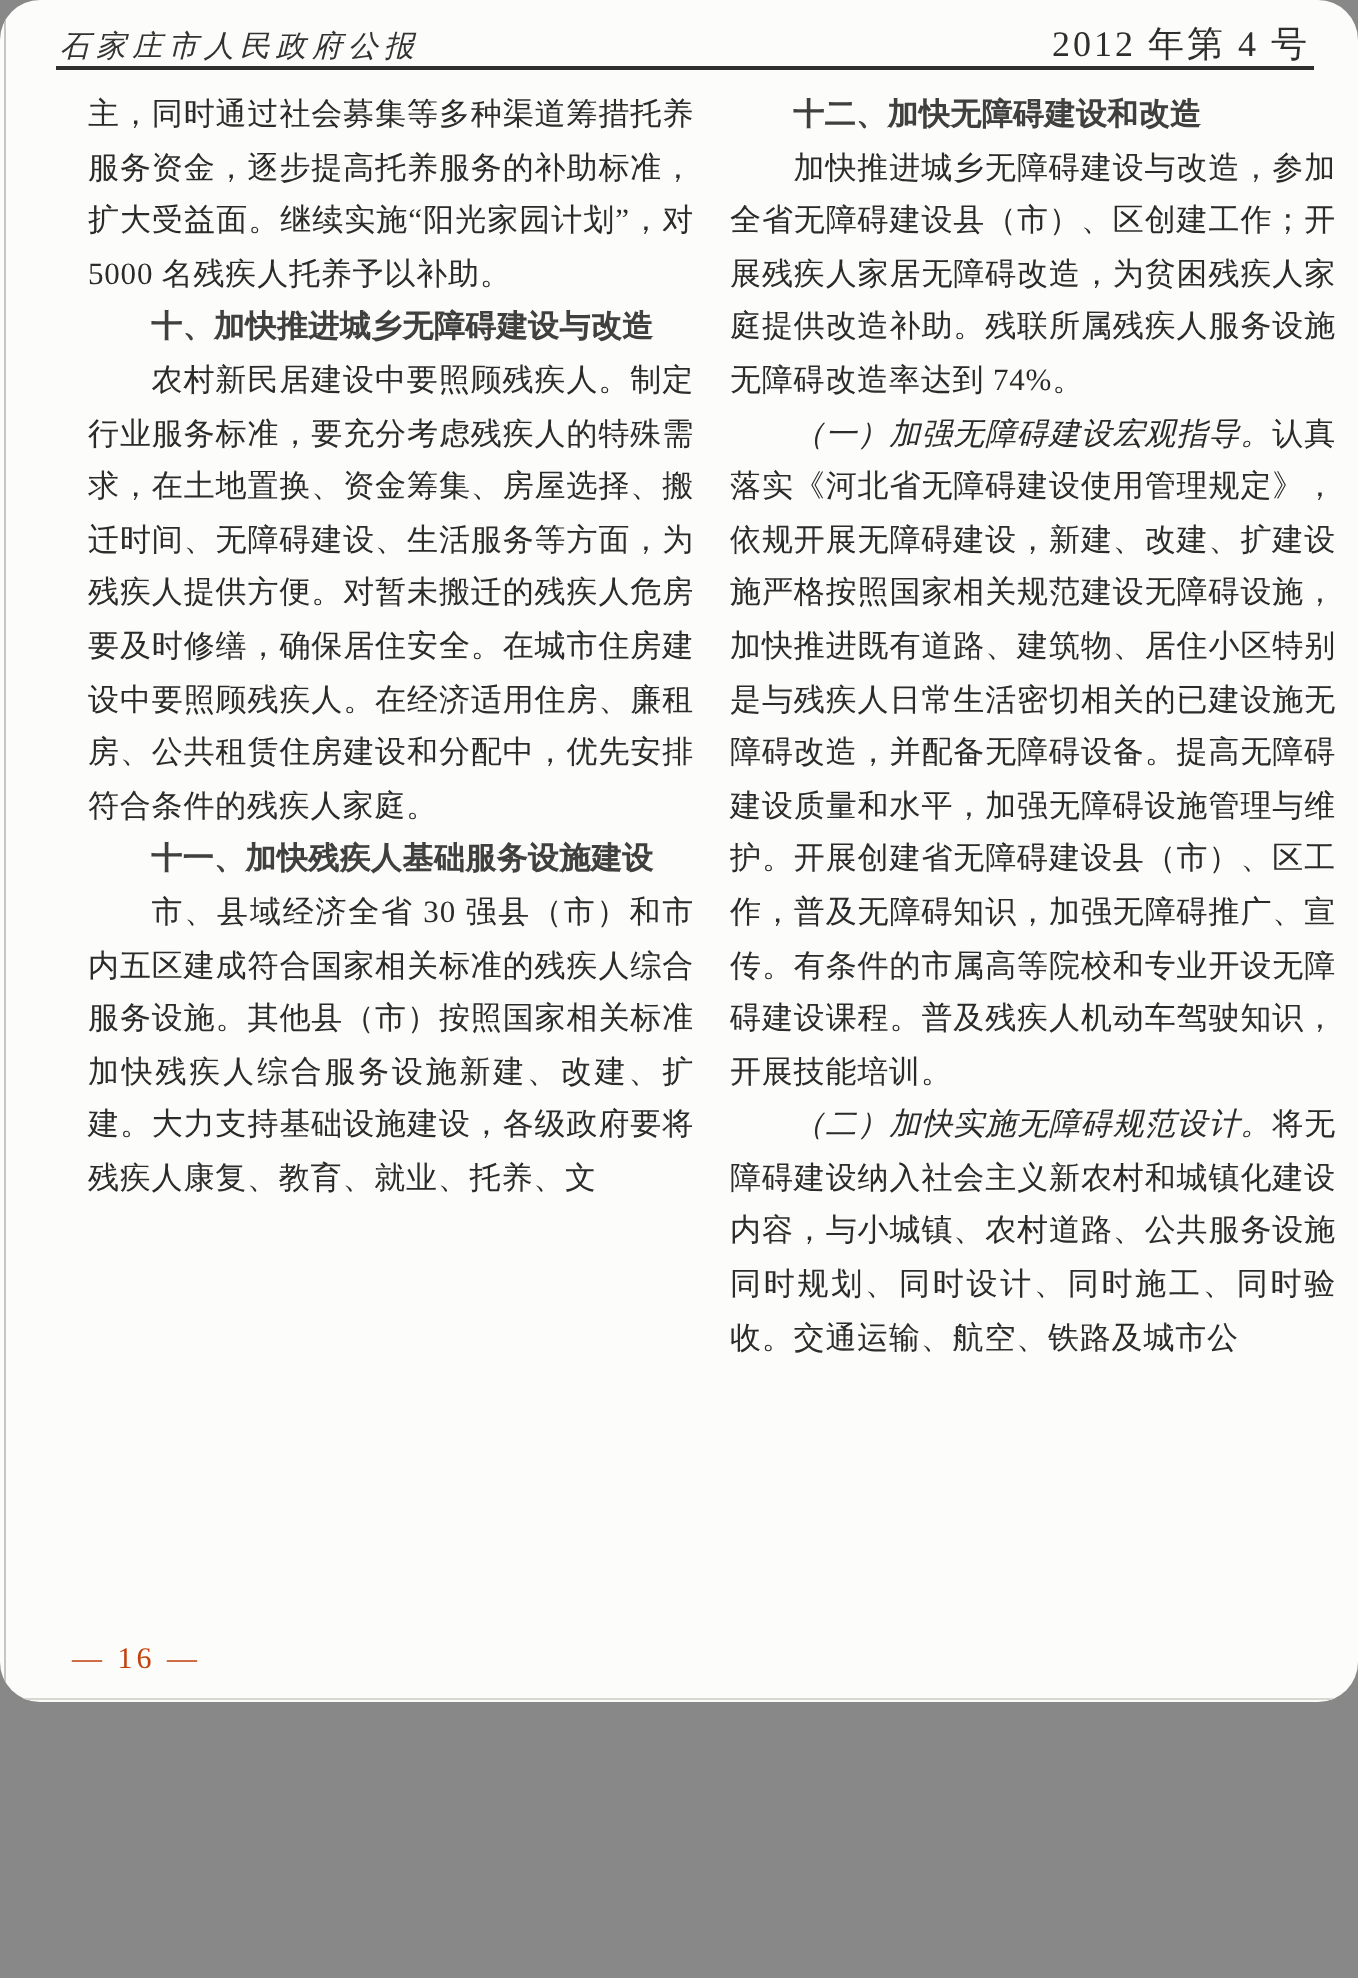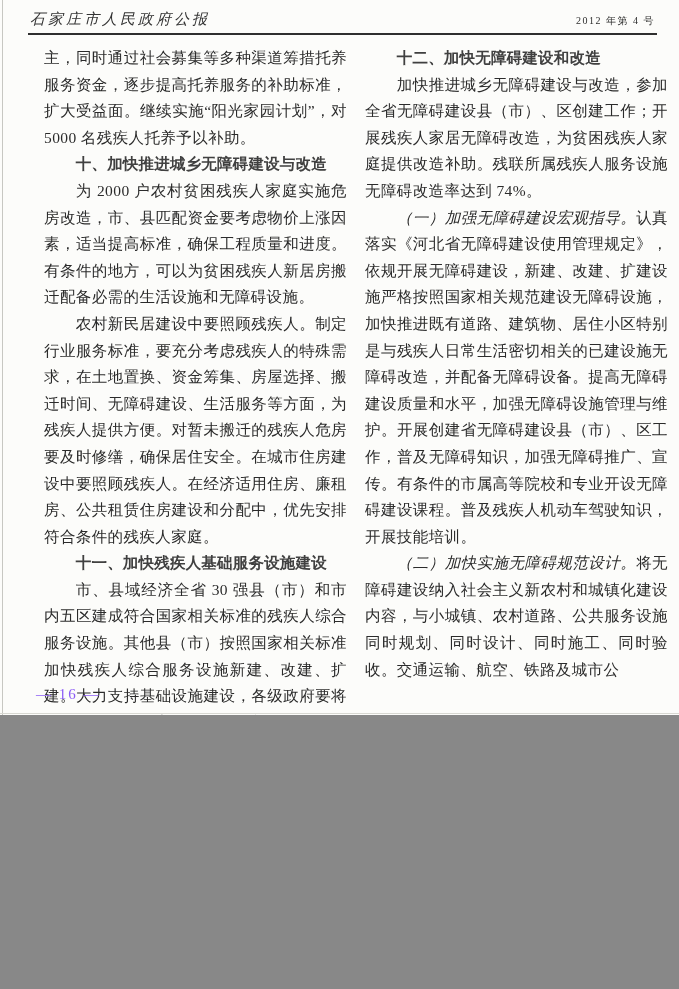--- a/index.html
+++ b/index.html
@@ -1,38 +1,39 @@
 <!DOCTYPE html>
 <html><head>
 <meta charset="utf-8">
 <style>
   html, body { margin: 0; padding: 0; background: #888; }
   .page {
     position: relative;
     width: 679px;
-    height: 715px;
+    height: 851px;
     margin: 0 auto;
     background: #fcfcfa;
     overflow: hidden;
     font-family: "Liberation Serif", "DejaVu Serif", serif;
     color: #2b2b2b;
+    border-radius: 20px;
   }
   
   .edge-left  { position: absolute; left: 2px; top: 0; width: 1px; height: 100%; background: #c7c7c2; }
   .edge-bottom{ position: absolute; left: 0; bottom: 1px; width: 100%; height: 1px; background: #d8d8d2; }
 
   .header {
     position: absolute; left: 30px; right: 24px; top: 10px;
     display: flex; justify-content: space-between; align-items: baseline;
   }
   .gazette-title {
     font-size: 15px; font-style: italic; letter-spacing: 3px; color: #333;
   }
   .issue-number {
-    font-size: 10px; letter-spacing: 1.5px; color: #2e2e2e;
+    font-size: 18px; letter-spacing: 1.5px; color: #2e2e2e;
   }
   .header-rule {
     position: absolute; left: 28px; right: 22px; top: 33px;
     border-top: 2px solid #2f2f2f;
   }
 
   .doc-body {
     position: absolute; left: 44px; top: 45px; width: 625px;
     display: flex; gap: 18px;
   }
@@ -50,42 +51,41 @@
     text-indent: 2.05em;
     font-family: "Liberation Sans", "DejaVu Sans", sans-serif;
     font-weight: bold;
     letter-spacing: 0.2px;
     color: #404040;
   }
   .kai-lead { font-style: italic; }
 
   .footer {
     position: absolute; left: 36px; bottom: 12px;
-    font-size: 15px; letter-spacing: 2px; color: #8b5cf6;
+    font-size: 15px; letter-spacing: 2px; color: #c2410c;
   }
 </style>
 </head>
 <body>
 
 <div class="page">
   <div class="edge-left"></div>
   <div class="edge-bottom"></div>
 
   <div class="header">
     <span class="gazette-title">石家庄市人民政府公报</span>
     <span class="issue-number">2012 年第 4 号</span>
   </div>
   <div class="header-rule"></div>
 
   <div class="doc-body">
 
     <div class="col">
       <p class="cont">主，同时通过社会募集等多种渠道筹措托养服务资金，逐步提高托养服务的补助标准，扩大受益面。继续实施“阳光家园计划”，对 5000 名残疾人托养予以补助。</p>
       <p class="heading">十、加快推进城乡无障碍建设与改造</p>
-      <p class="para">为 2000 户农村贫困残疾人家庭实施危房改造，市、县匹配资金要考虑物价上涨因素，适当提高标准，确保工程质量和进度。有条件的地方，可以为贫困残疾人新居房搬迁配备必需的生活设施和无障碍设施。</p>
       <p class="para">农村新民居建设中要照顾残疾人。制定行业服务标准，要充分考虑残疾人的特殊需求，在土地置换、资金筹集、房屋选择、搬迁时间、无障碍建设、生活服务等方面，为残疾人提供方便。对暂未搬迁的残疾人危房要及时修缮，确保居住安全。在城市住房建设中要照顾残疾人。在经济适用住房、廉租房、公共租赁住房建设和分配中，优先安排符合条件的残疾人家庭。</p>
       <p class="heading">十一、加快残疾人基础服务设施建设</p>
       <p class="para">市、县域经济全省 30 强县（市）和市内五区建成符合国家相关标准的残疾人综合服务设施。其他县（市）按照国家相关标准加快残疾人综合服务设施新建、改建、扩建。大力支持基础设施建设，各级政府要将残疾人康复、教育、就业、托养、文</p>
     </div>
 
     <div class="col">
       <p class="heading">十二、加快无障碍建设和改造</p>
       <p class="para">加快推进城乡无障碍建设与改造，参加全省无障碍建设县（市）、区创建工作；开展残疾人家居无障碍改造，为贫困残疾人家庭提供改造补助。残联所属残疾人服务设施无障碍改造率达到 74%。</p>
       <p class="para"><span class="kai-lead">（一）加强无障碍建设宏观指导。</span><span>认真落实《河北省无障碍建设使用管理规定》，依规开展无障碍建设，新建、改建、扩建设施严格按照国家相关规范建设无障碍设施，加快推进既有道路、建筑物、居住小区特别是与残疾人日常生活密切相关的已建设施无障碍改造，并配备无障碍设备。提高无障碍建设质量和水平，加强无障碍设施管理与维护。开展创建省无障碍建设县（市）、区工作，普及无障碍知识，加强无障碍推广、宣传。有条件的市属高等院校和专业开设无障碍建设课程。普及残疾人机动车驾驶知识，开展技能培训。</span></p>
       <p class="para"><span class="kai-lead">（二）加快实施无障碍规范设计。</span><span>将无障碍建设纳入社会主义新农村和城镇化建设内容，与小城镇、农村道路、公共服务设施同时规划、同时设计、同时施工、同时验收。交通运输、航空、铁路及城市公</span></p>

